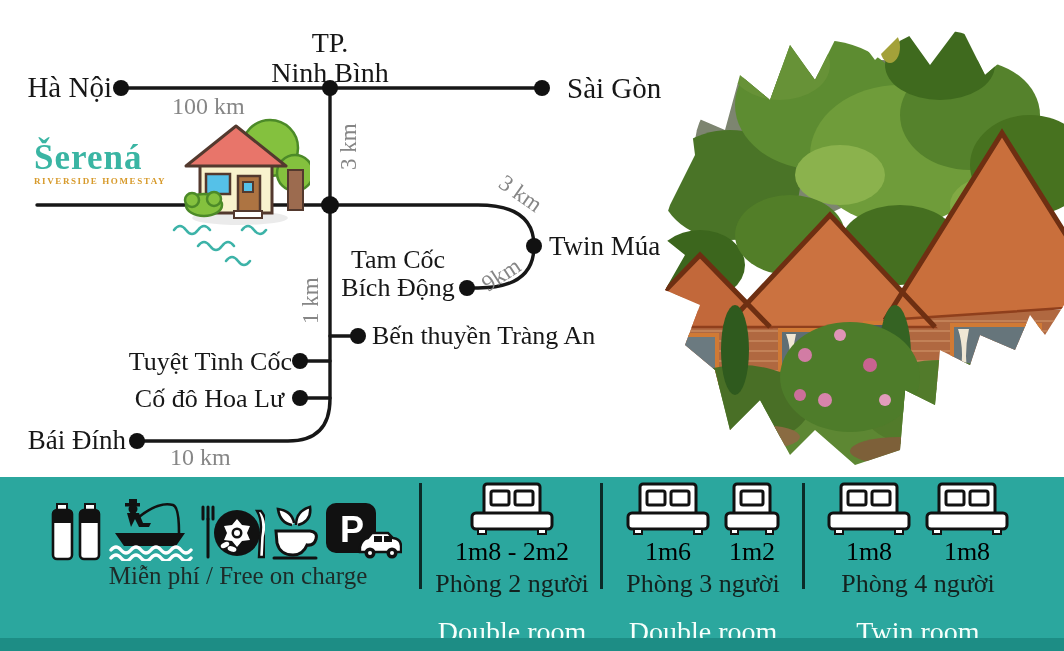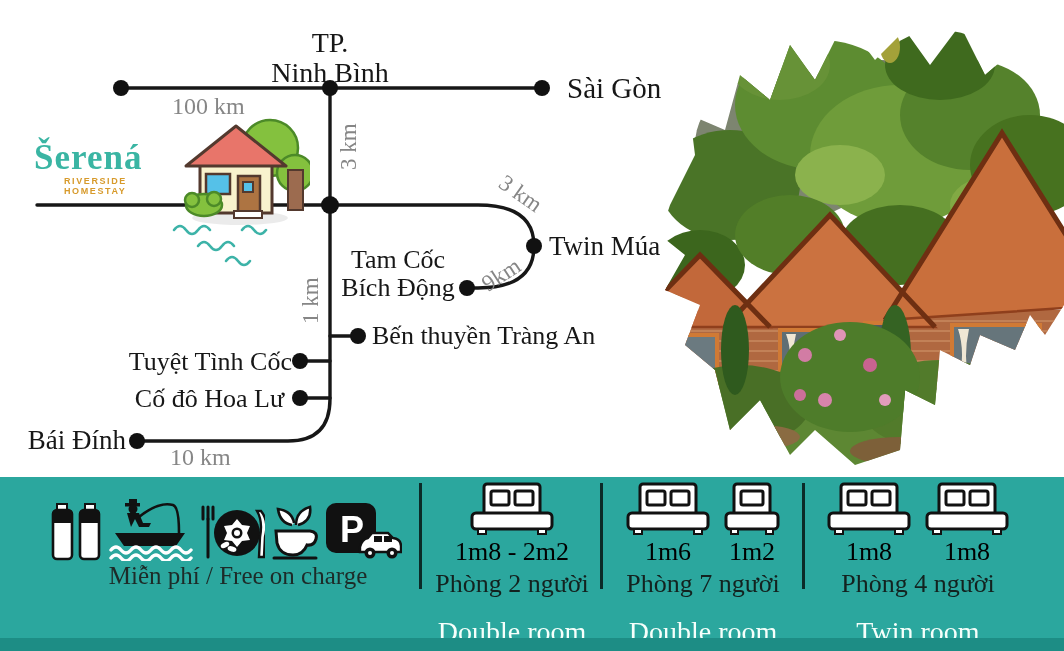--- a/index.html
+++ b/index.html
@@ -9,22 +9,22 @@
   svg{display:block;}
 
   
   .place{position:absolute;color:#171717;font-size:27px;line-height:1.08;white-space:nowrap;font-family:Liberation Serif, serif;}
   .dist{position:absolute;color:#868686;font-size:23px;white-space:nowrap;}
   .vlabel{writing-mode:vertical-rl;transform:rotate(180deg);}
 
   
   .logo{position:absolute;left:34px;top:138px;width:140px;}
   .logo-name{font-size:35px;letter-spacing:1px;color:#3ab5a3;font-weight:bold;}
-  .logo-tag{font-family:Liberation Sans, sans-serif;font-size:9px;font-weight:bold;
-            letter-spacing:1.6px;color:#d79a2b;margin-left:30px;margin-top:-2px;}
+  .logo-tag{font-family:Liberation Serif, serif;font-size:9px;font-weight:bold;
+            letter-spacing:1.6px;color:#d79a2b;margin-top:-2px;}
 
   
   .banner{position:absolute;left:0;top:477px;width:1064px;height:174px;background:#2ba79e;}
   .banner-strip{position:absolute;left:0;bottom:0;width:100%;height:13px;background:#1d8d85;}
   .amenities{position:absolute;left:50px;top:22px;width:352px;height:62px;
              display:flex;align-items:flex-end;justify-content:space-between;}
   .free-label{position:absolute;left:78px;top:85px;width:320px;text-align:center;
               color:#1d2b28;font-size:25px;}
   .divider{position:absolute;top:6px;width:3px;height:106px;background:#0b2b28;}
   .room{position:absolute;top:5px;display:flex;flex-direction:column;align-items:center;}
@@ -168,20 +168,21 @@
       <path d="M38,128 q6,-8 12,0 q6,8 12,0 q6,-8 12,0"></path>
       <path d="M66,143 q6,-8 12,0 q6,8 12,0"></path>
     </g>
   </svg>
 
   <div class="logo">
     <div class="logo-name">Šerená</div>
     <div class="logo-tag">RIVERSIDE HOMESTAY</div>
   </div>
 
+  <div class="place" style="left:8px;top:72px;width:104px;text-align:right;font-size:29px">Hà Nội</div>
   <div class="place" style="left:268px;top:28px;width:124px;text-align:center;font-size:28px">
     <div>TP.</div>
     <div>Ninh Bình</div>
   </div>
   <div class="place" style="left:567px;top:73px;font-size:29px">Sài Gòn</div>
   <div class="place" style="left:549px;top:232px">Twin Múa</div>
   <div class="place" style="left:336px;top:246px;width:124px;text-align:center;font-size:26px">
     <div>Tam Cốc</div>
     <div>Bích Động</div>
   </div>
@@ -308,21 +309,21 @@
           <svg width="56" height="53" viewBox="0 0 56 53">
             <rect x="10" y="2" width="36" height="32" rx="3" fill="#fff" stroke="#111" stroke-width="3"></rect>
             <rect x="17" y="9" width="22" height="14" rx="2" fill="#fff" stroke="#111" stroke-width="3"></rect>
             <rect x="2" y="31" width="52" height="16" rx="4" fill="#fff" stroke="#111" stroke-width="3"></rect>
             <rect x="7" y="47" width="7" height="5" fill="#fff" stroke="#111" stroke-width="2"></rect>
             <rect x="42" y="47" width="7" height="5" fill="#fff" stroke="#111" stroke-width="2"></rect>
           </svg>
           <div class="size">1m2</div>
         </div>
       </div>
-      <div class="capacity">Phòng 7 người</div>
+      <div class="capacity">Phòng 3 người</div>
       <div class="rtype">Double room</div>
     </div>
 
     <div class="room" style="left:812px;width:212px">
       <div class="beds">
         <div class="bedcol">
           <svg width="84" height="53" viewBox="0 0 84 53">
             <rect x="14" y="2" width="56" height="32" rx="3" fill="#fff" stroke="#111" stroke-width="3"></rect>
             <rect x="21" y="9" width="18" height="14" rx="2" fill="#fff" stroke="#111" stroke-width="3"></rect>
             <rect x="45" y="9" width="18" height="14" rx="2" fill="#fff" stroke="#111" stroke-width="3"></rect>

